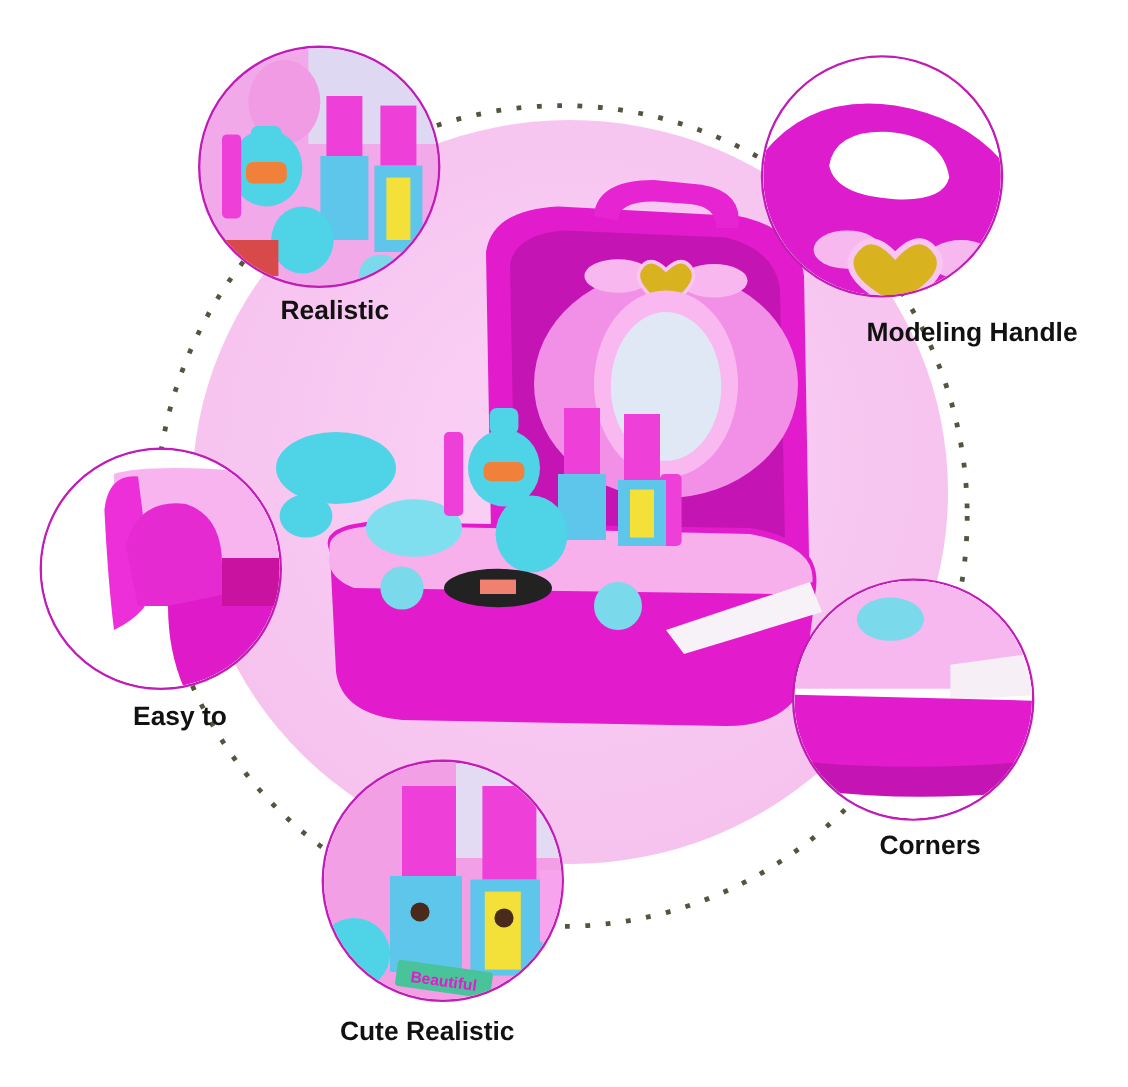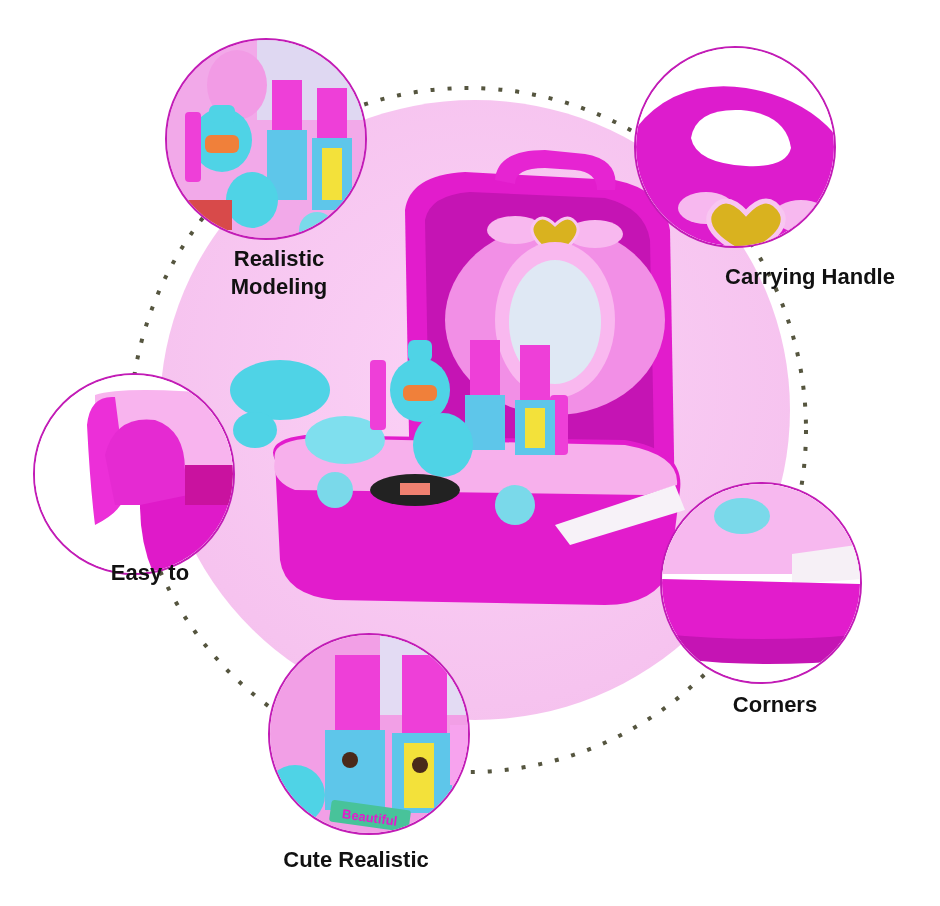--- a/index.html
+++ b/index.html
@@ -83,48 +83,47 @@
     <rect x="145" y="98" width="40" height="72" fill="#5ec6ea"></rect>
     <rect x="155" y="108" width="20" height="52" fill="#f3e13a"></rect>
     <rect x="18" y="72" width="16" height="70" rx="4" fill="#ee3fd8"></rect>
     <ellipse cx="85" cy="160" rx="26" ry="28" fill="#4fd3e6"></ellipse>
     <rect x="5" y="160" width="60" height="30" fill="#d84a4a"></rect>
     <circle cx="150" cy="190" r="18" fill="#7ad9ea"></circle>
   </svg>
 </div>
 <div class="label" style="left:214px;top:245px;width:130px;">
   <span>Realistic</span>
-  <span>Modeling</span>
 </div>
 
 <div class="feature" style="left:634px;top:46px;width:202px;height:202px;">
   <svg width="202" height="202" viewBox="0 0 202 202">
     <rect x="0" y="0" width="202" height="202" fill="#ffffff"></rect>
     <path d="M0 80 Q40 30 110 40 Q170 50 202 90 L202 202 L0 202 Z" fill="#dd1ccd"></path>
     <path d="M55 90 Q60 60 105 62 Q150 66 155 100 Q150 120 110 118 Q60 115 55 90 Z" fill="#ffffff"></path>
     <ellipse cx="70" cy="160" rx="28" ry="16" fill="#f7b8ef"></ellipse>
     <ellipse cx="165" cy="168" rx="28" ry="16" fill="#f7b8ef"></ellipse>
     <path d="M110 165 q-22 -24 -36 0 q-8 20 36 42 q44 -22 36 -42 q-14 -24 -36 0 z" fill="#d9b21f" stroke="#f8c6f1" stroke-width="5"></path>
   </svg>
 </div>
 <div class="label" style="left:700px;top:263px;width:220px;">
-  <span>Carrying Handle</span>
+  <span>Modeling Handle</span>
 </div>
 
 <div class="feature" style="left:33px;top:373px;width:202px;height:202px;">
   <svg width="202" height="202" viewBox="0 0 202 202">
     <rect x="0" y="0" width="202" height="202" fill="#ffffff"></rect>
     <path d="M60 20 Q90 10 202 20 L202 100 L60 100 Z" fill="#f8b4ee"></path>
     <path d="M52 50 Q55 20 80 22 L90 100 Q100 130 60 150 Q55 110 52 50 Z" fill="#ec2fd8"></path>
     <path d="M70 80 Q80 40 120 45 Q150 55 150 95 L150 130 L80 130 Z" fill="#e52ad2"></path>
     <path d="M105 130 L202 110 L202 202 L120 202 Q105 170 105 130 Z" fill="#df1ac9"></path>
     <rect x="150" y="90" width="52" height="40" fill="#c9129f"></rect>
   </svg>
 </div>
-<div class="label" style="left:60px;top:559px;width:180px;">
+<div class="label" style="left:60px;top:583px;width:180px;">
   <span>Easy to</span>
 </div>
 
 <div class="feature" style="left:660px;top:482px;width:202px;height:202px;">
   <svg width="202" height="202" viewBox="0 0 202 202">
     <rect x="0" y="0" width="202" height="202" fill="#ffffff"></rect>
     <path d="M0 0 L202 0 L202 90 L0 90 Z" fill="#f7b8ef"></path>
     <ellipse cx="80" cy="32" rx="28" ry="18" fill="#7ad9ea"></ellipse>
     <path d="M130 70 L202 60 L202 95 L130 100 Z" fill="#f6f0f6"></path>
     <path d="M0 95 L202 100 L202 170 Q150 175 60 170 L0 160 Z" fill="#e21ccc"></path>

